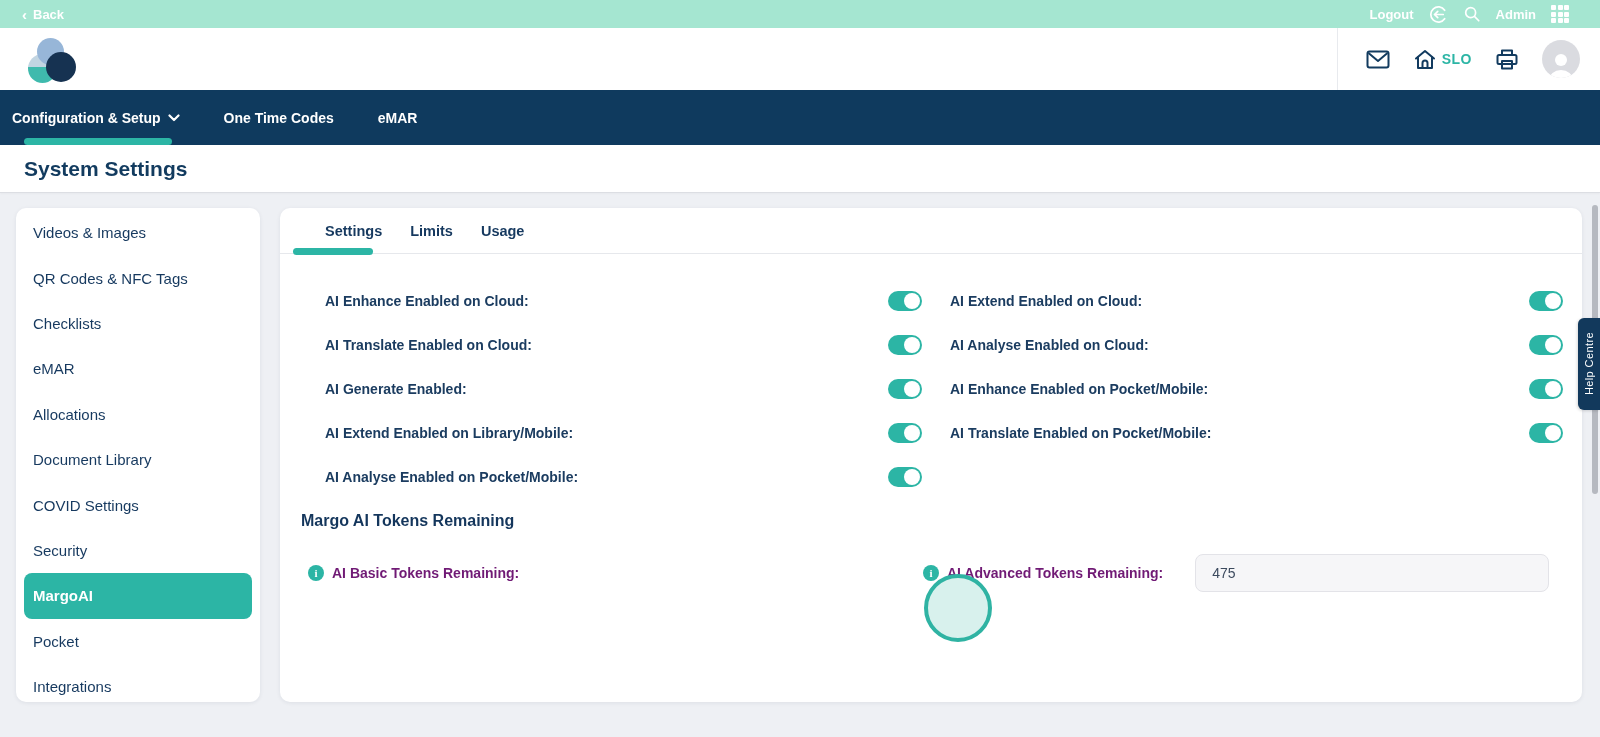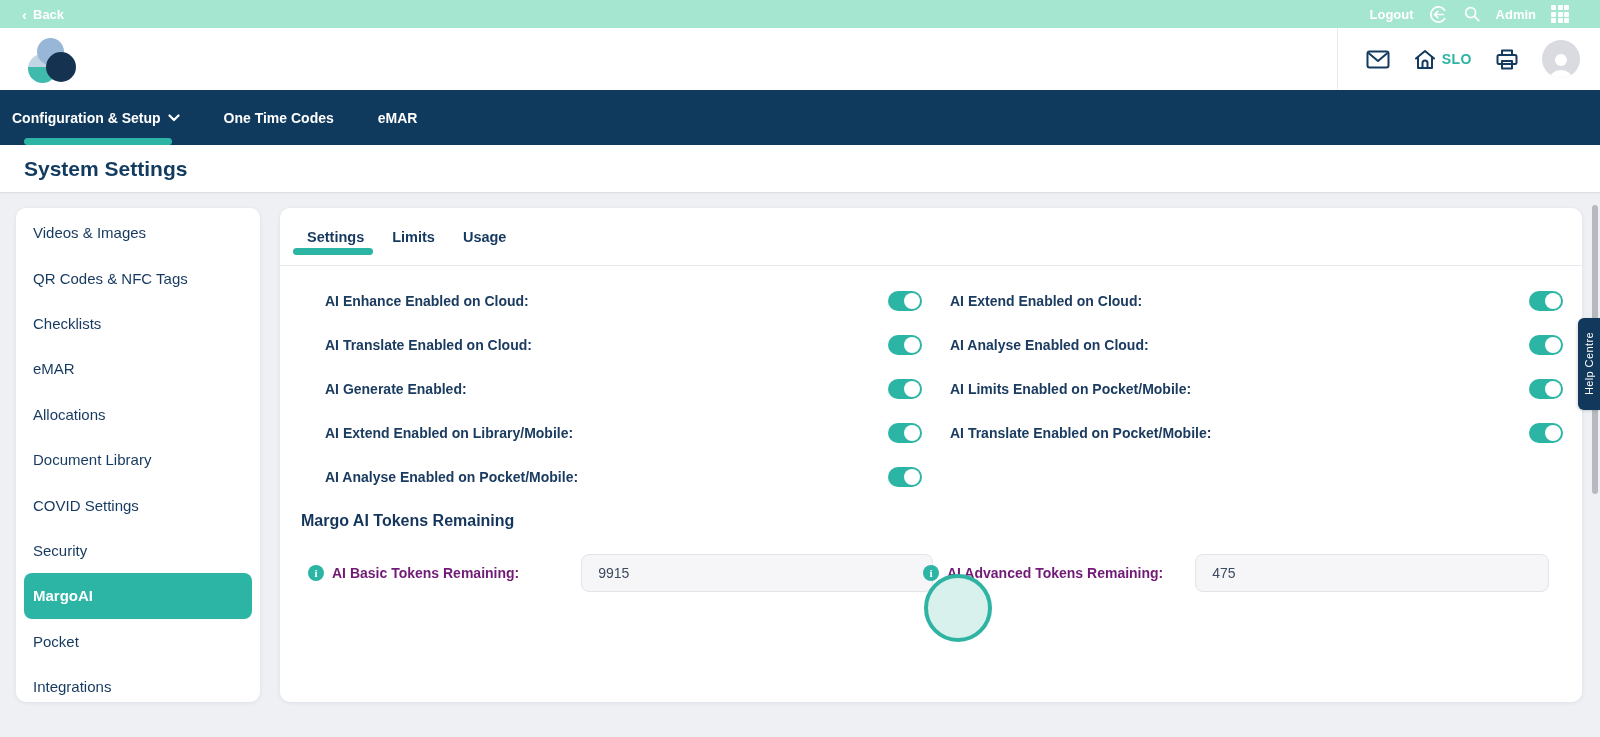--- a/index.html
+++ b/index.html
@@ -53,22 +53,22 @@
   .sidebar ul { list-style:none; padding:2px 8px; }
   .sidebar li { height:45.4px; display:flex; align-items:center; padding-left:9px;
     font-size:15px; font-weight:500; color:#16395f; border-radius:8px; cursor:pointer; }
   .sidebar li.active { background:#2cb5a5; color:#fff; font-weight:700; }
   .side-scrollbar { position:absolute; right:2px; top:205px; width:6px; height:289px;
     background:#b6b9c0; border-radius:3px; }
 
   
   .main { position:absolute; left:280px; top:208px; width:1302px; height:494px;
     background:#fff; border-radius:10px; box-shadow:0 1px 4px rgba(20,40,70,0.08); }
-  .tabs { position:relative; height:58px; border-bottom:1px solid #e6e8ec;
-    display:flex; align-items:center; padding-left:27px; gap:28px; }
+  .tabs { position:relative; height:46px; border-bottom:1px solid #e6e8ec;
+    display:flex; align-items:center; padding-left:45px; gap:28px; }
   .tab { font-size:14.5px; font-weight:700; color:#16395f; cursor:pointer; }
   .tab-underline { position:absolute; left:13px; top:40px; width:80px; height:7px;
     background:#2cb5a5; border-radius:4px; }
 
   .togglegrid { position:absolute; top:71px; }
   .col-left  { left:45px;  width:597px; }
   .col-right { left:670px; width:613px; }
   .trow { height:44px; display:flex; align-items:center; }
   .trow .lbl { font-size:14px; font-weight:600; color:#1b3c60; }
   .switch { margin-left:auto; width:34px; height:20px; border-radius:10px;
@@ -268,39 +268,38 @@
           <span class="knob"></span>
         </span>
     </div>
     <div class="trow">
       <span class="lbl">AI Analyse Enabled on Cloud:</span>
       <span class="switch">
           <span class="knob"></span>
         </span>
     </div>
     <div class="trow">
-      <span class="lbl">AI Limits Enabled on Pocket/Mobile:</span>
+      <span class="lbl">AI Enhance Enabled on Pocket/Mobile:</span>
       <span class="switch">
           <span class="knob"></span>
         </span>
     </div>
     <div class="trow">
       <span class="lbl">AI Translate Enabled on Pocket/Mobile:</span>
       <span class="switch">
           <span class="knob"></span>
         </span>
     </div>
   </div>
 
   <div class="section-title">Margo AI Tokens Remaining</div>
 
   <div class="token-row token-left">
     <span class="info">i</span>
     <span class="lbl">AI Basic Tokens Remaining:</span>
-    <input class="token-input" type="text" value="9915" style="">
   </div>
 
   <div class="token-row token-right">
     <span class="info">i</span>
     <span class="lbl">AI Advanced Tokens Remaining:</span>
     <input class="token-input" type="text" value="475" style="">
   </div>
 
   <div class="click-circle"></div>
 </div>

